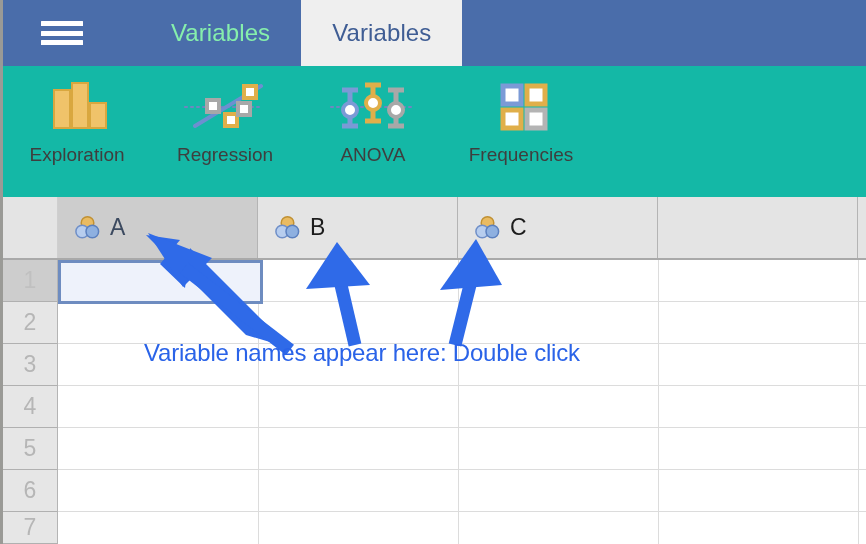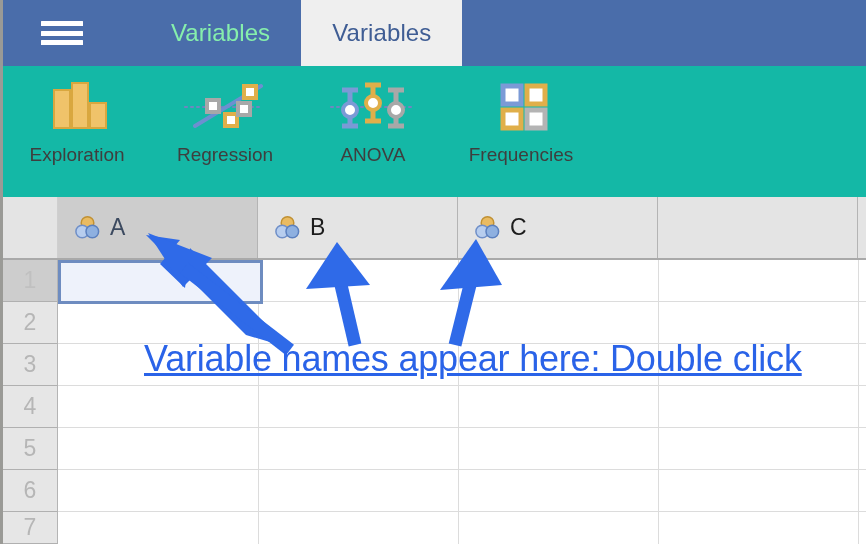--- a/index.html
+++ b/index.html
@@ -238,26 +238,25 @@
     left: 0; top: 0;
     width: 866px;
     height: 544px;
     pointer-events: none;
     z-index: 20;
   }
   .annot-text {
     position: absolute;
     left: 144px;
     top: 341px;
-    font-size: 36px;
+    font-size: 24px;
     color: #2a63e8;
     white-space: nowrap;
     line-height: 1;
     letter-spacing: -0.2px;
-    text-decoration: underline;
   }
 </style>
 </head>
 <body>
 
 <div id="app">
 
   <div class="menubar">
     <div class="menubar-left-edge"></div>
 

